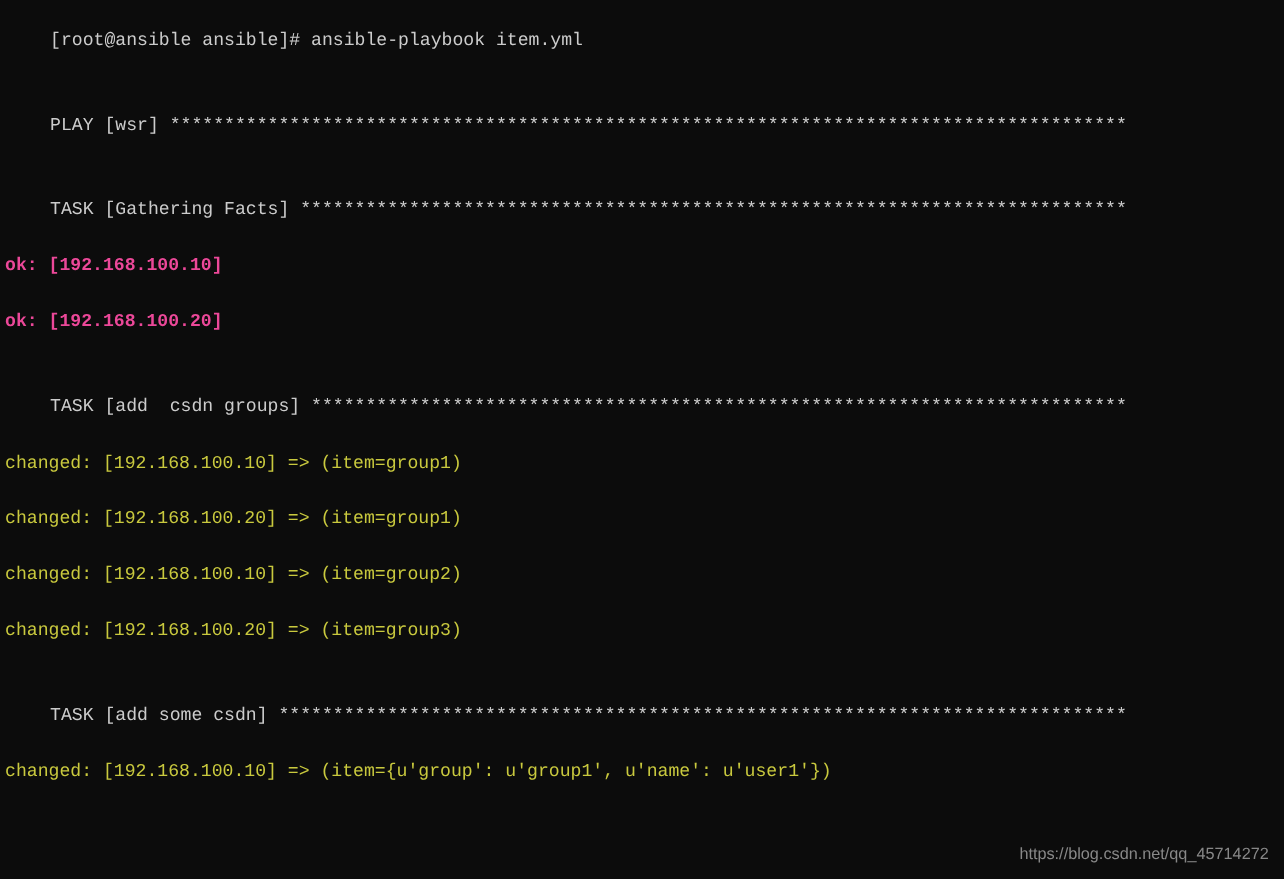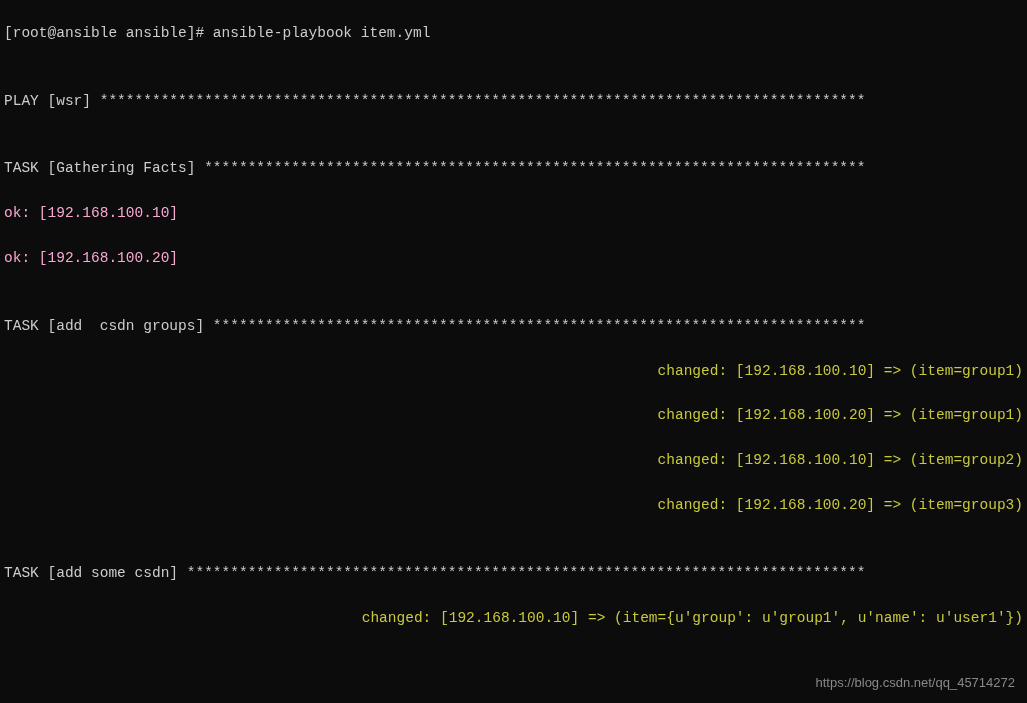--- a/index.html
+++ b/index.html
@@ -21,28 +21,29 @@
     }
     .terminal {
       padding: 0 4px;
       white-space: pre;
     }
     .line {
       display: block;
       white-space: pre;
     }
     .green {
-      color: #f9a8d4;
+      color: #ec4899;
+      font-weight: bold;
     }
     .yellow {
       color: #c9c93e;
-      text-align: right;
     }
     .white {
       color: #cccccc;
+      margin-left: 36px;
     }
     .watermark {
       position: absolute;
       bottom: 10px;
       right: 12px;
       color: #888888;
       font-size: 13px;
       font-family: Arial, sans-serif;
     }
   </style>

